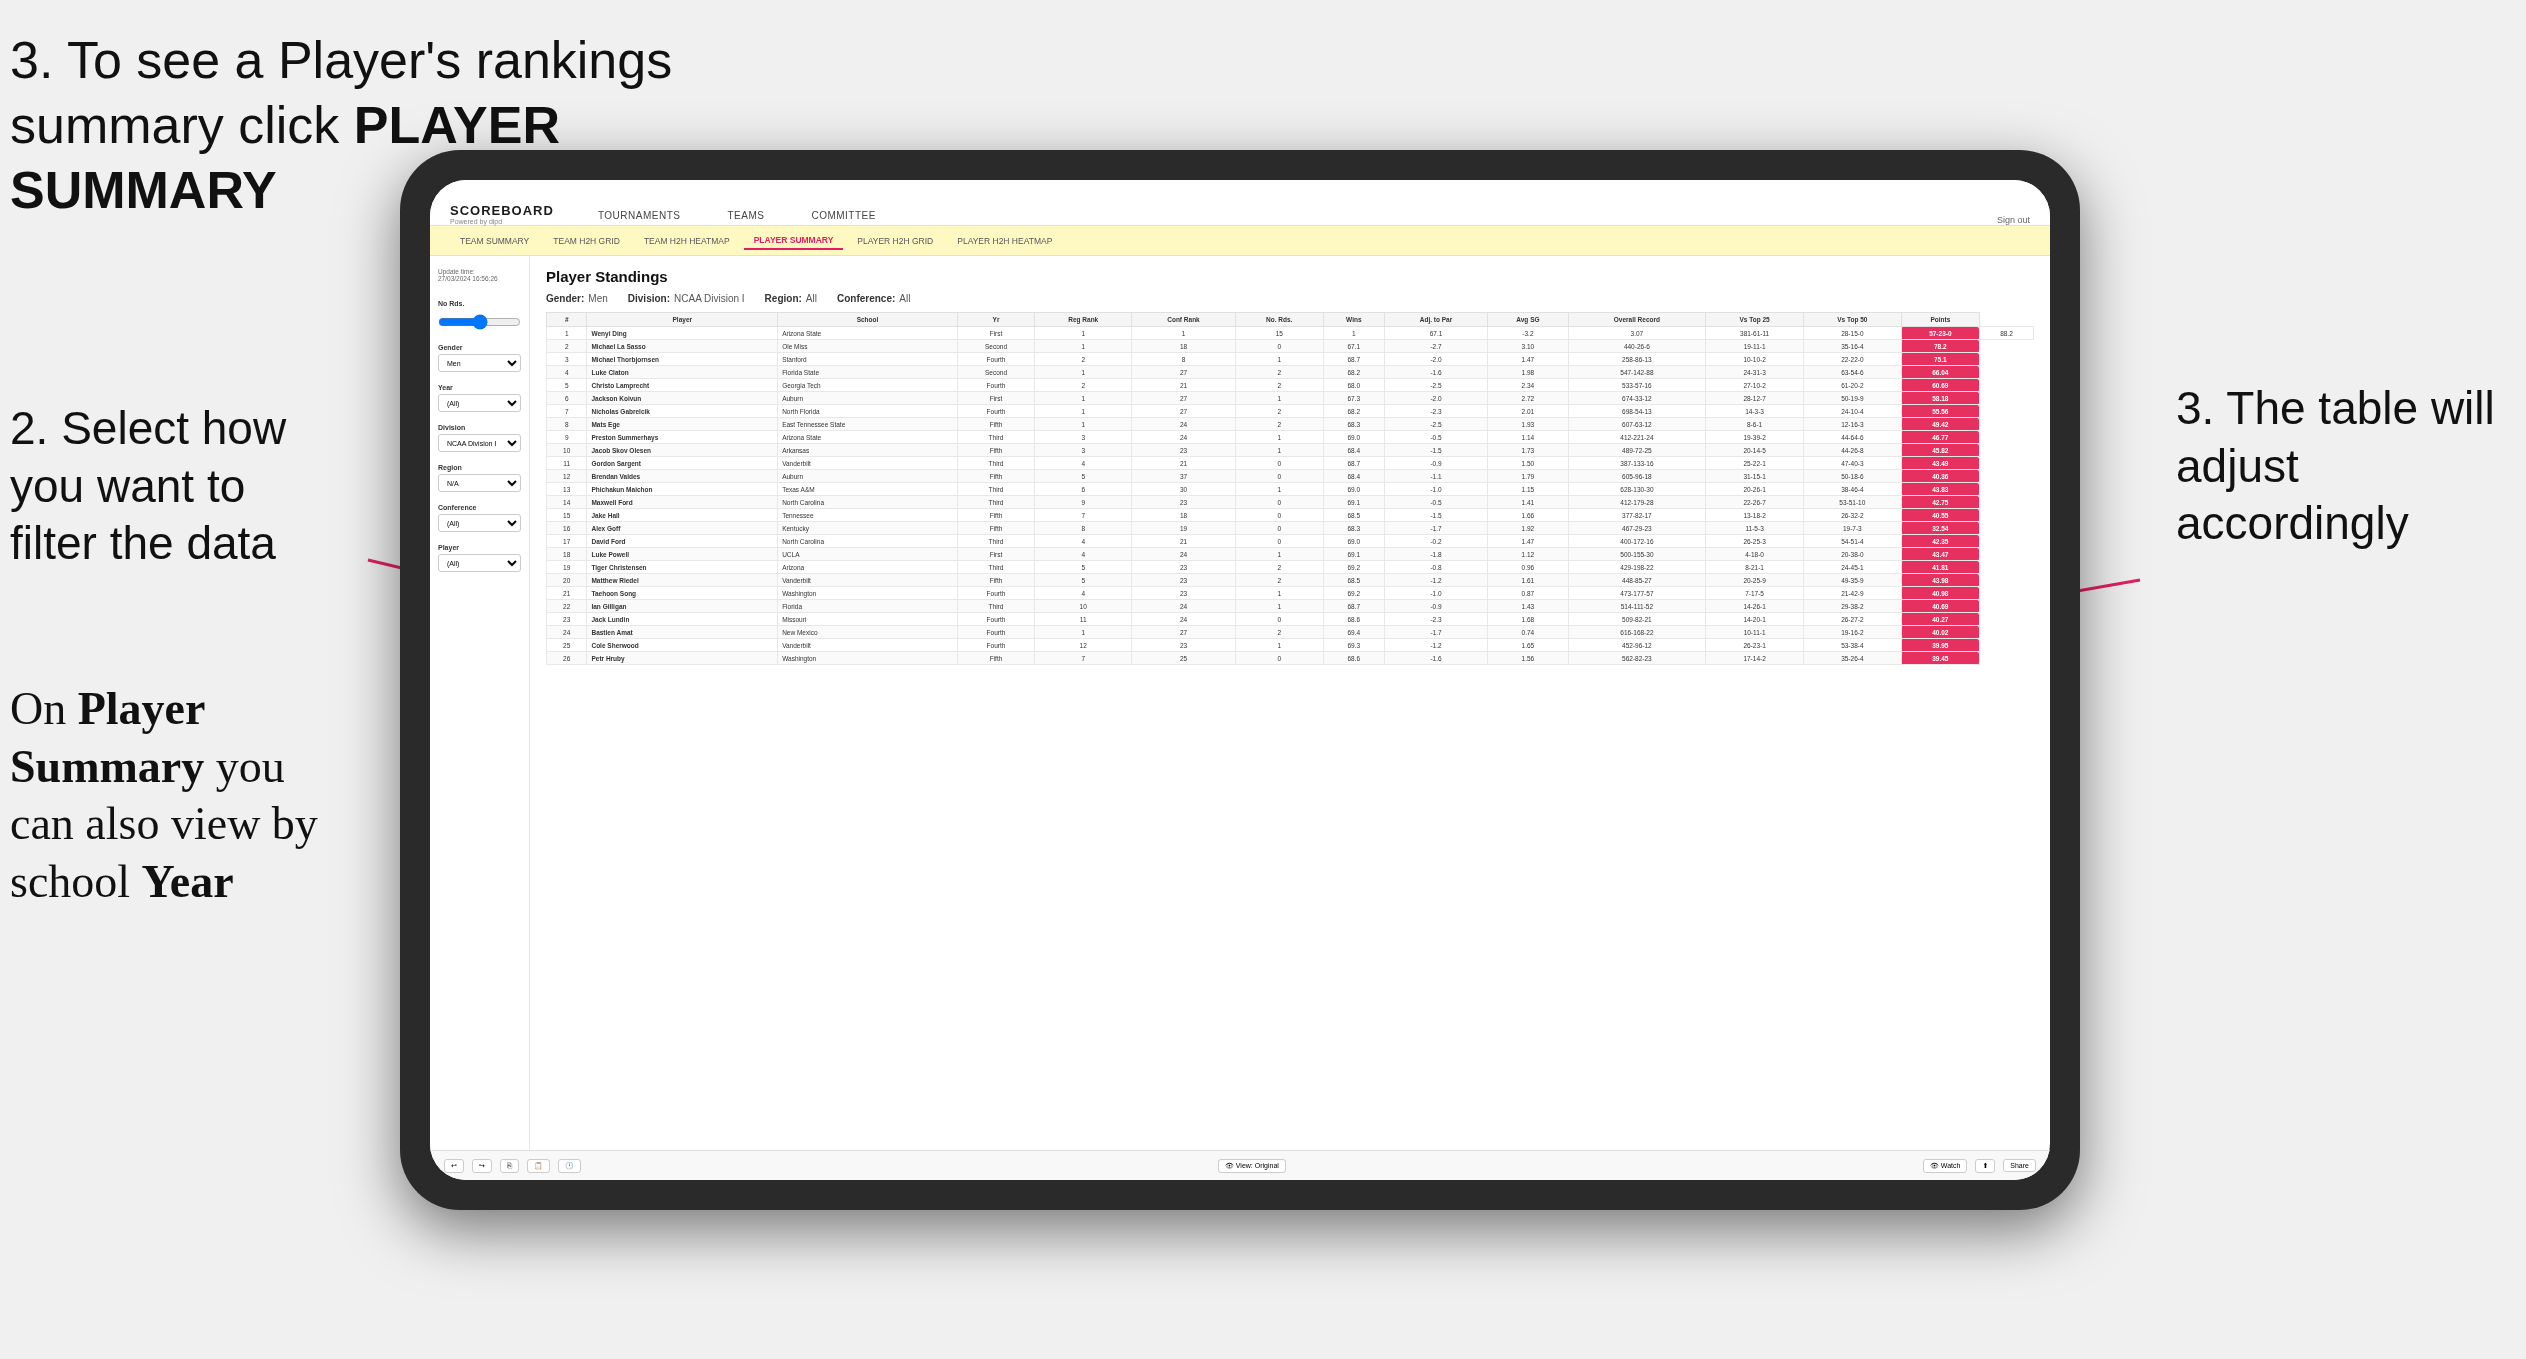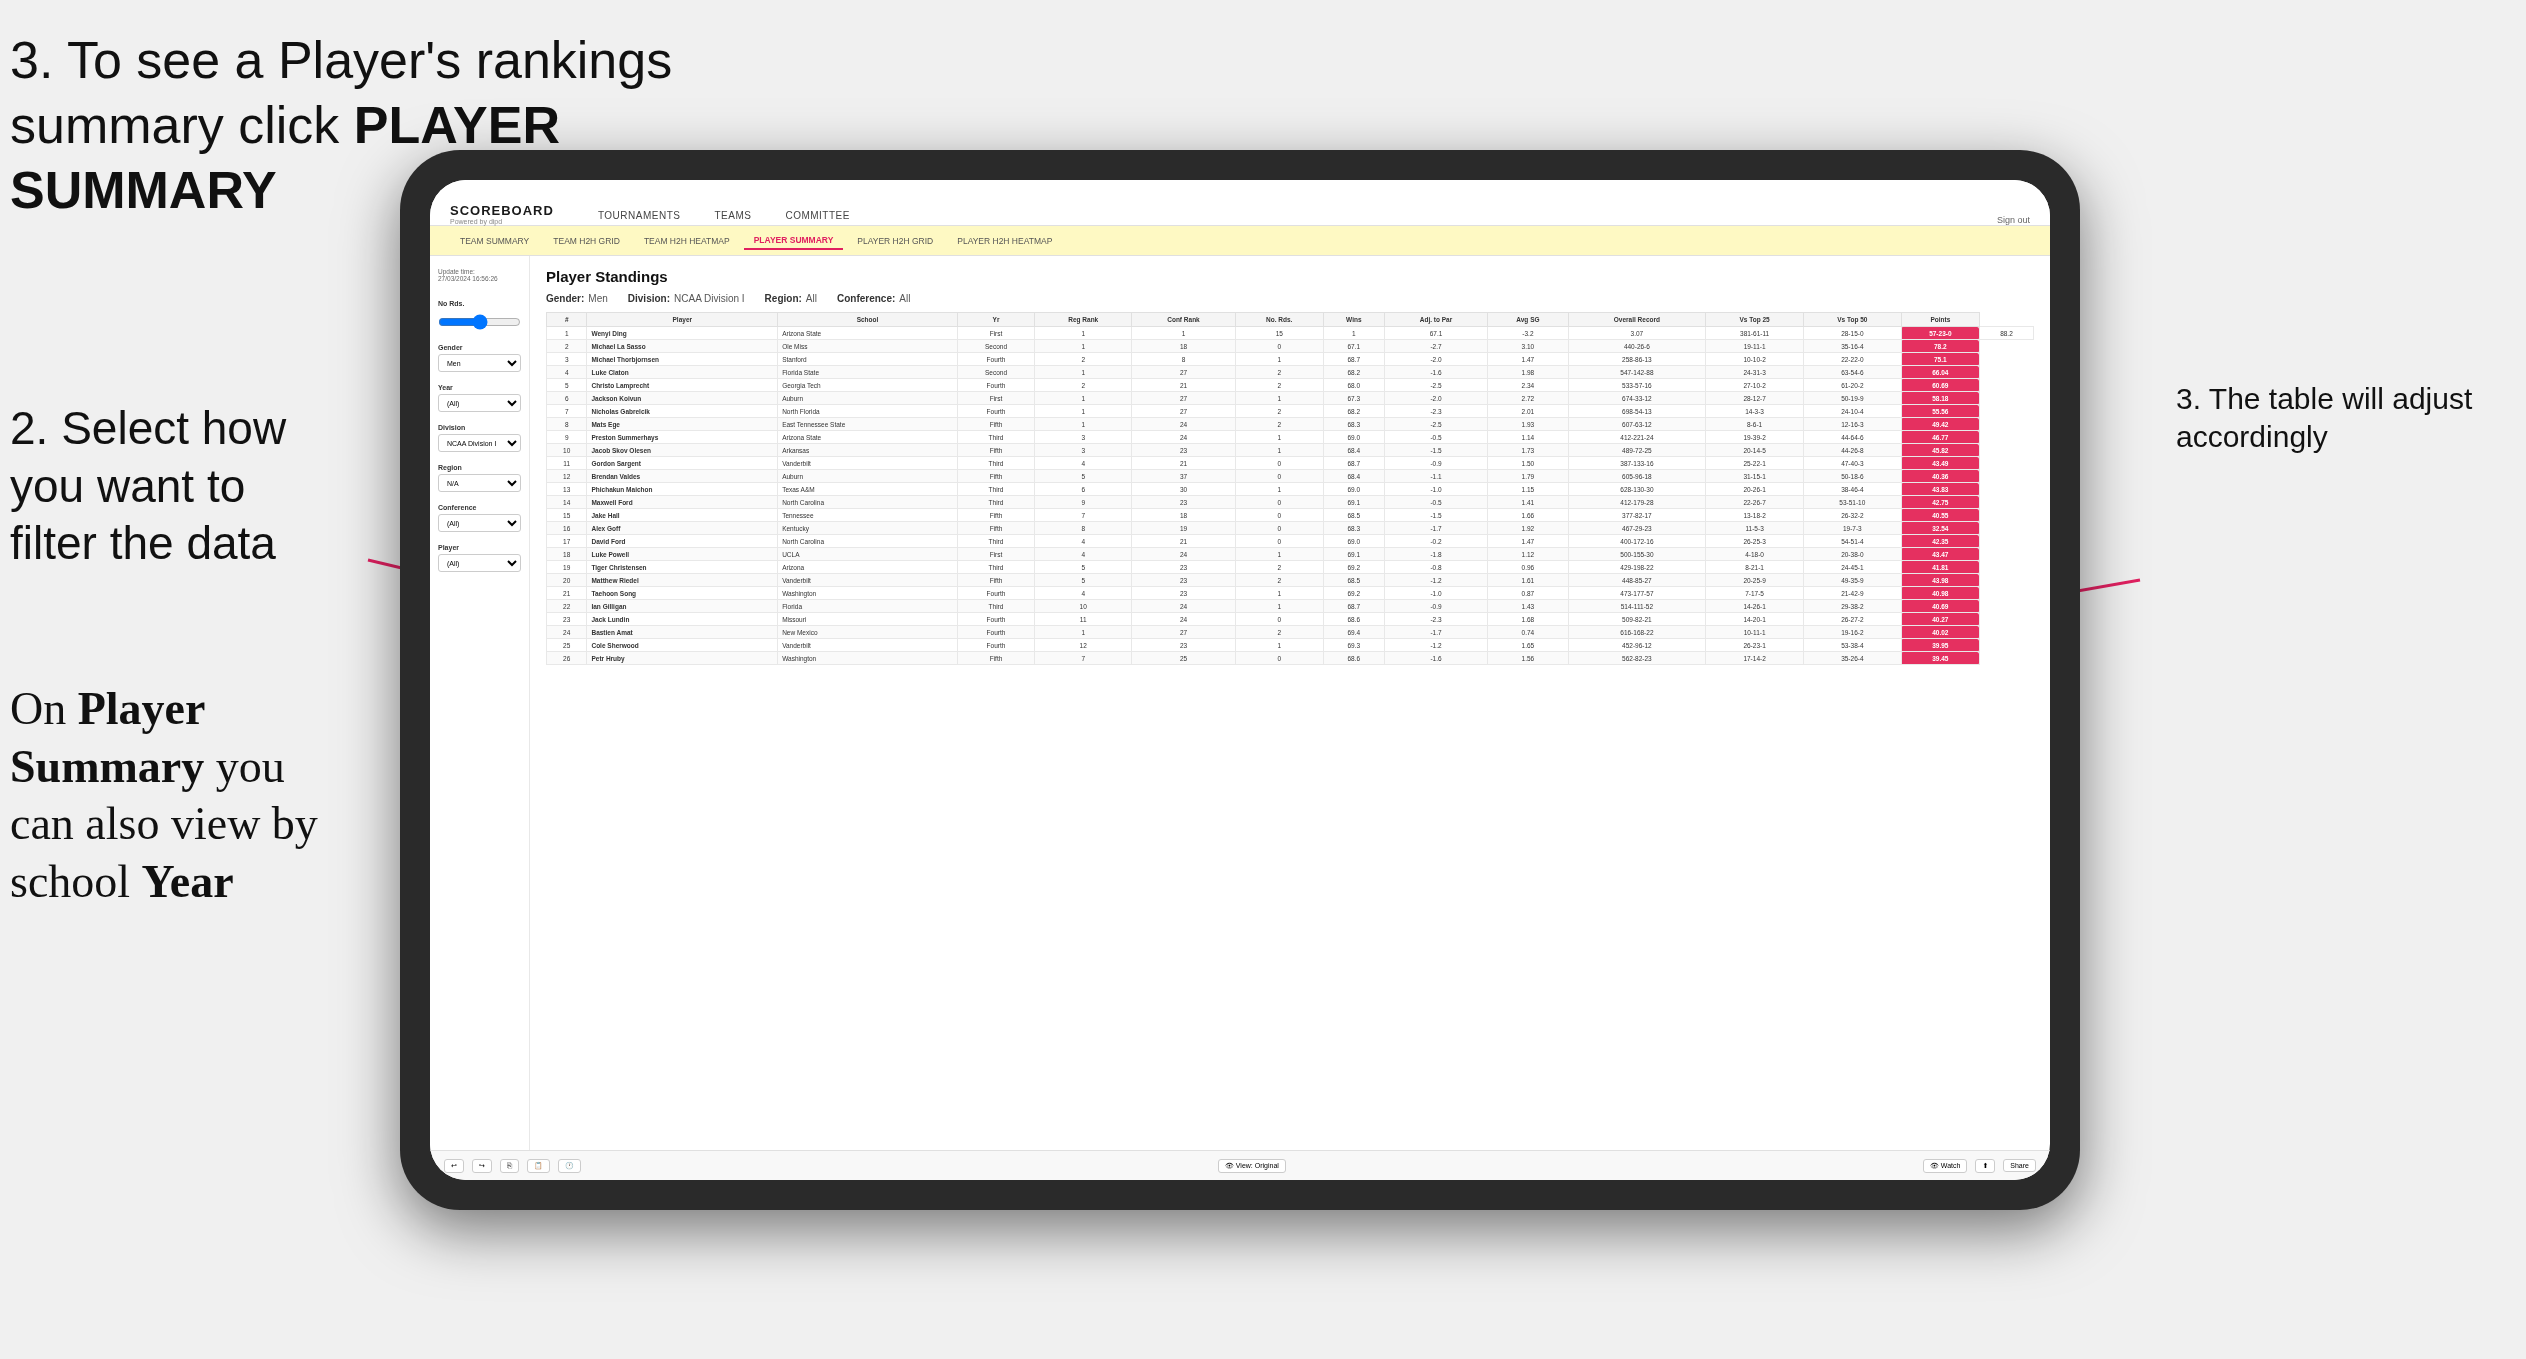--- a/index.html
+++ b/index.html
@@ -47,21 +47,21 @@
       font-family: Liberation Serif, serif;
     }
     .instruction-bottom strong { font-weight: 900; }
 
     
     .instruction-right {
       position: absolute;
       top: 380px;
       right: 10px;
       width: 340px;
-      font-size: 30px;
+      font-size: 46px;
       line-height: 1.25;
       color: #111;
       text-align: left;
     }
 
     
     .arrows-overlay {
       position: absolute;
       top: 0;
       left: 0;
@@ -112,21 +112,21 @@
       font-weight: 800;
       color: #1a1a1a;
       letter-spacing: 1px;
     }
     .logo-sub {
       font-size: 7px;
       color: #888;
     }
     .nav-items {
       display: flex;
-      gap: 6px;
+      gap: 19px;
       flex: 1;
     }
     .nav-item {
       padding: 4px 14px;
       font-size: 10px;
       color: #444;
       cursor: pointer;
       border-radius: 3px;
       font-weight: 500;
       letter-spacing: 0.5px;

